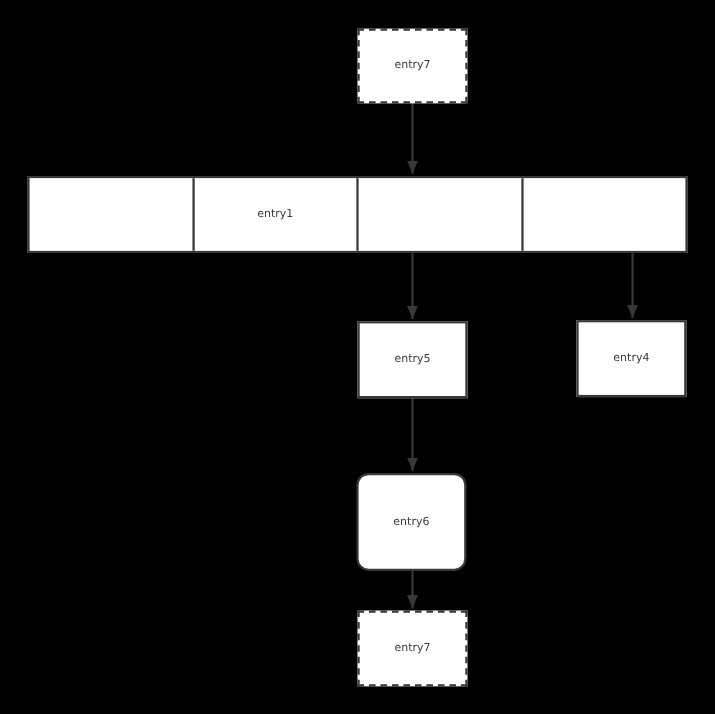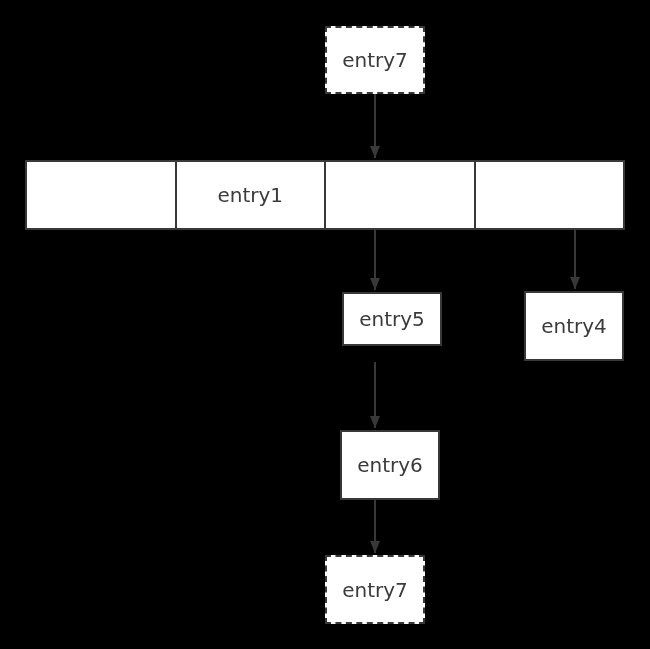--- a/index.html
+++ b/index.html
@@ -28,21 +28,21 @@
     border: 2px solid #383838;
     display: flex;
     align-items: center;
     justify-content: center;
   }
   .node.dashed {
     border-style: dashed;
   }
   .node .label, .cell .label {
     color: #3b3b3b;
-    font-size: 20px;
+    font-size: 10px;
     line-height: 1;
     white-space: nowrap;
   }
   .row {
     position: absolute;
     box-sizing: border-box;
     border: 2px solid #383838;
     background: #a3a3a3;
     display: flex;
   }
@@ -88,29 +88,29 @@
       <span class="label">entry1</span>
     </div>
     <div class="cell">
       <span class="label"></span>
     </div>
     <div class="cell">
       <span class="label"></span>
     </div>
   </div>
 
-  <div class="node" style="left:342px; top:292px; width:100px; height:54px;">
+  <div class="node" style="left:325px; top:292px; width:100px; height:70px;">
     <span class="label">entry5</span>
   </div>
 
   <div class="node" style="left:524px; top:291px; width:100px; height:70px;">
     <span class="label">entry4</span>
   </div>
 
-  <div class="node" style="left:340px; top:430px; width:100px; height:70px;">
+  <div class="node" style="left:324px; top:430px; width:100px; height:89px;border-radius:11px;">
     <span class="label">entry6</span>
   </div>
 
   <div class="node dashed" style="left:325px; top:555px; width:100px; height:69px;">
     <span class="label">entry7</span>
   </div>
 
 </div>
 
 </body></html>

